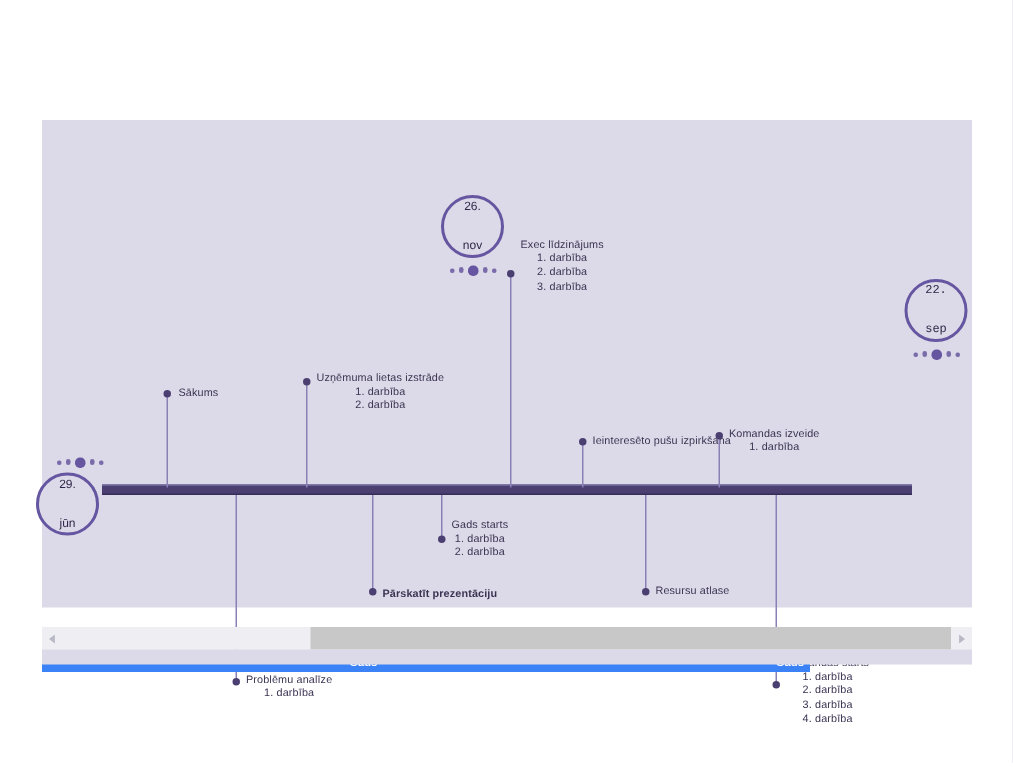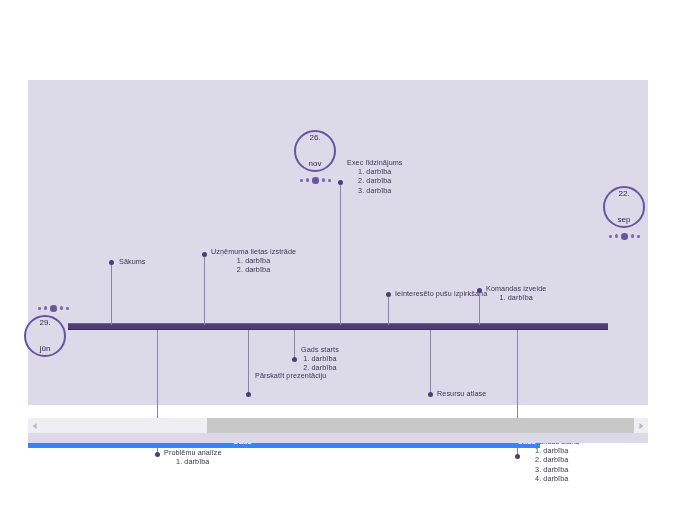--- a/index.html
+++ b/index.html
@@ -242,21 +242,21 @@
     <div class="dot" style="left:126.5px; top:372px;"></div>
     <div class="txt" style="left:136px; top:368px;">
       <span class="ttl">Problēmu analīze</span>
       <span class="sub">1. darbība</span>
     </div>
   </div>
 
   <div class="ms">
     <div class="stem" style="left:220px; top:250px; height:64px;"></div>
     <div class="dot" style="left:217.5px; top:312px;"></div>
-    <div class="txt" style="left:227px; top:291px;">
+    <div class="txt" style="left:227px; top:311px;font-weight:bold;">
       <span class="ttl">Pārskatīt prezentāciju</span>
     </div>
   </div>
 
   <div class="ms">
     <div class="stem" style="left:266px; top:250px; height:29px;"></div>
     <div class="dot" style="left:263.5px; top:277px;"></div>
     <div class="txt" style="left:273px; top:265px;">
       <span class="ttl">Gads starts</span>
       <span class="sub">1. darbība</span>
@@ -301,21 +301,21 @@
     <span class="m">nov</span>
   </div>
   <div class="dots" style="left:272px; top:97px;">
     <i class="s1"></i>
     <i class="s2"></i>
     <i class="s3"></i>
     <i class="s2"></i>
     <i class="s1"></i>
   </div>
 
-  <div class="bubble" style="left:575px; top:106px;">
+  <div class="bubble" style="left:575px; top:106px;font-family:Liberation Mono, monospace;">
     <span class="d">22.</span>
     <span class="m">sep</span>
   </div>
   <div class="dots" style="left:581px; top:153px;">
     <i class="s1"></i>
     <i class="s2"></i>
     <i class="s3"></i>
     <i class="s2"></i>
     <i class="s1"></i>
   </div>

